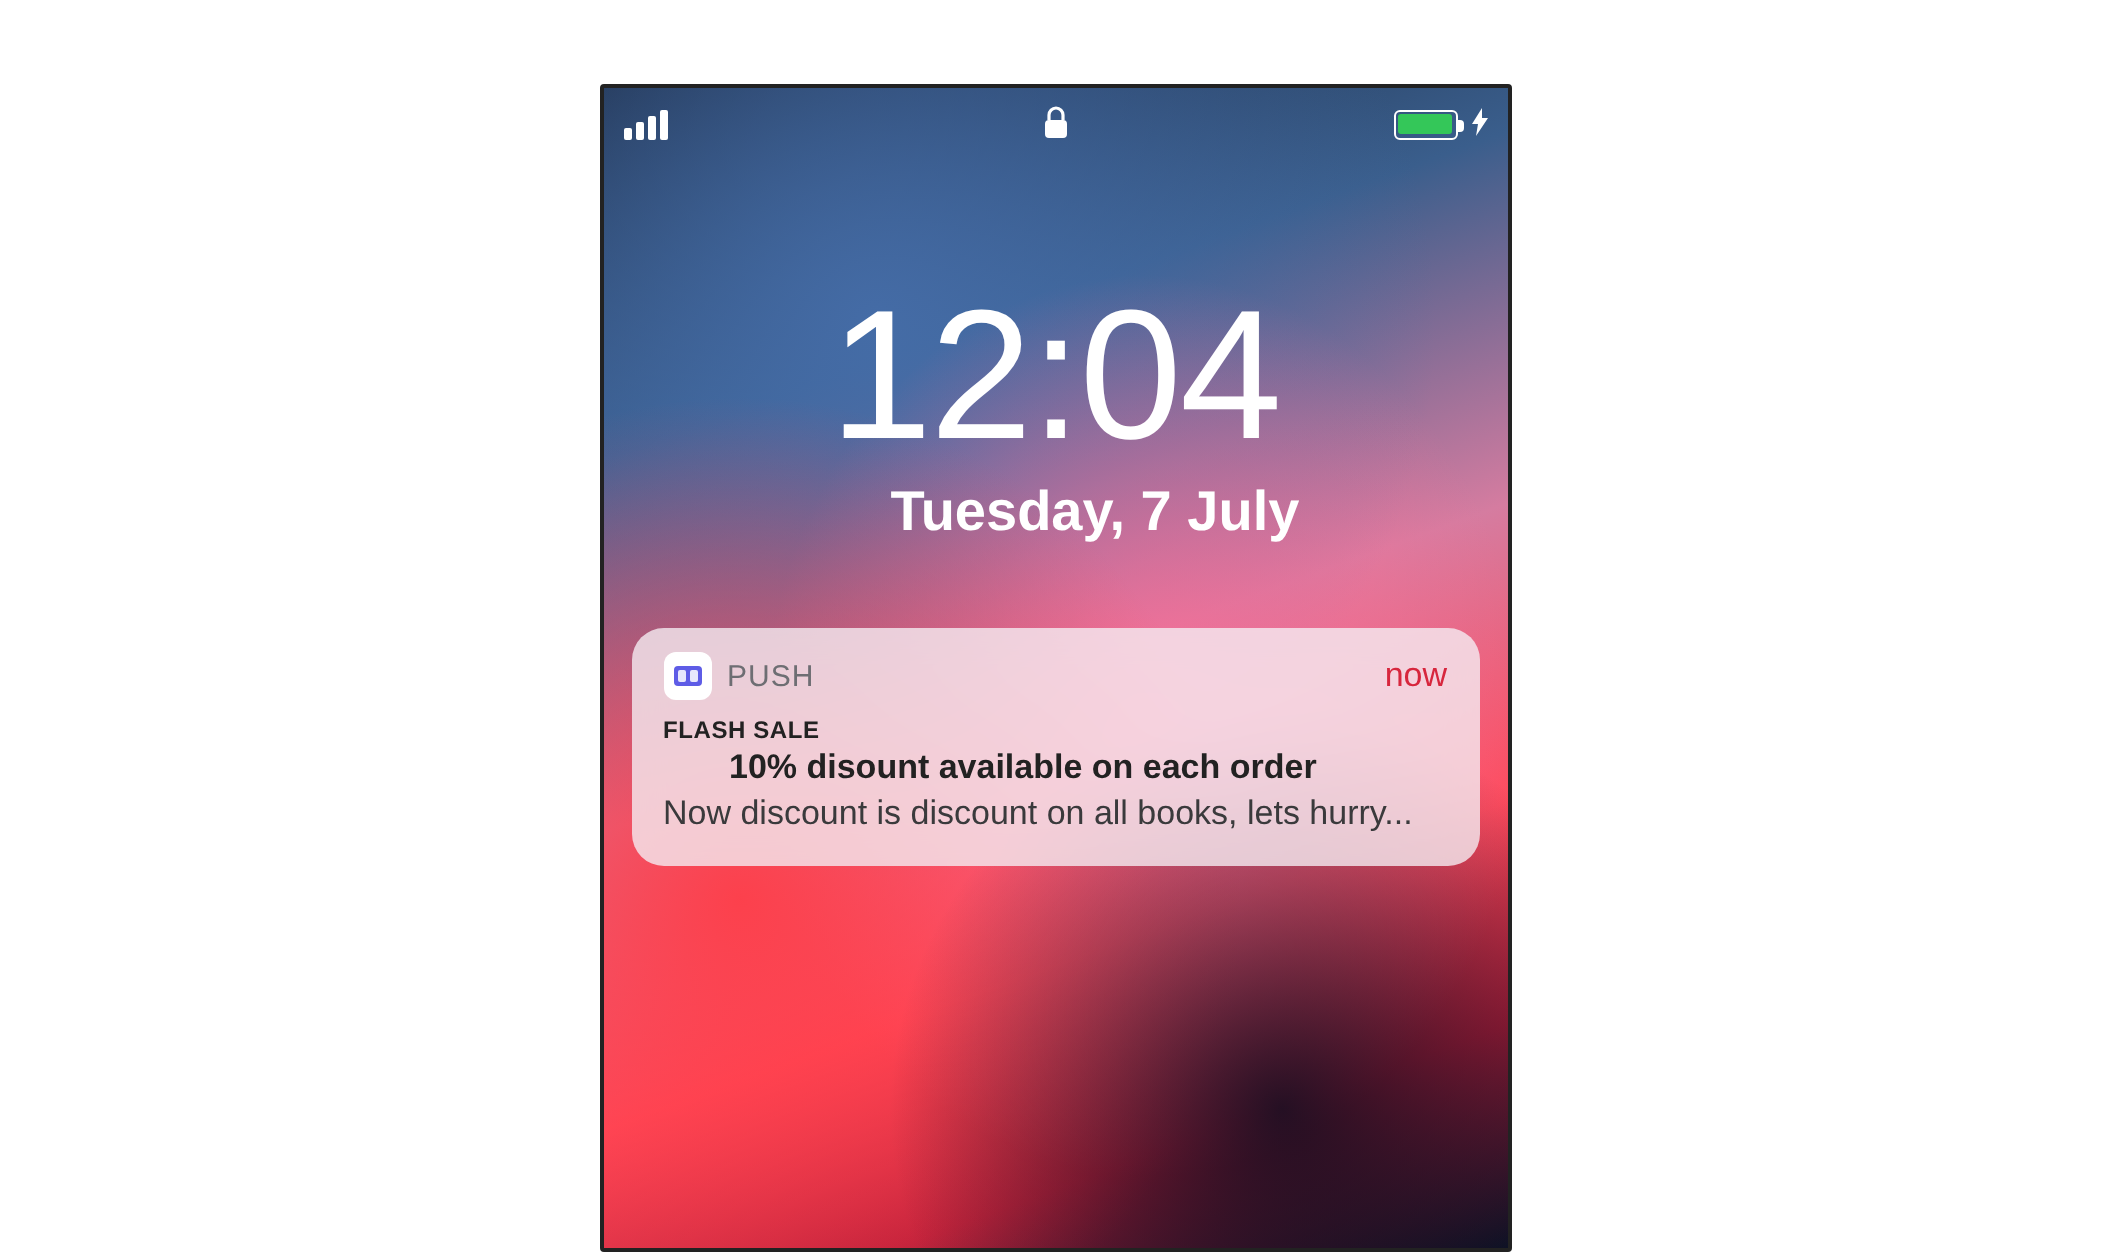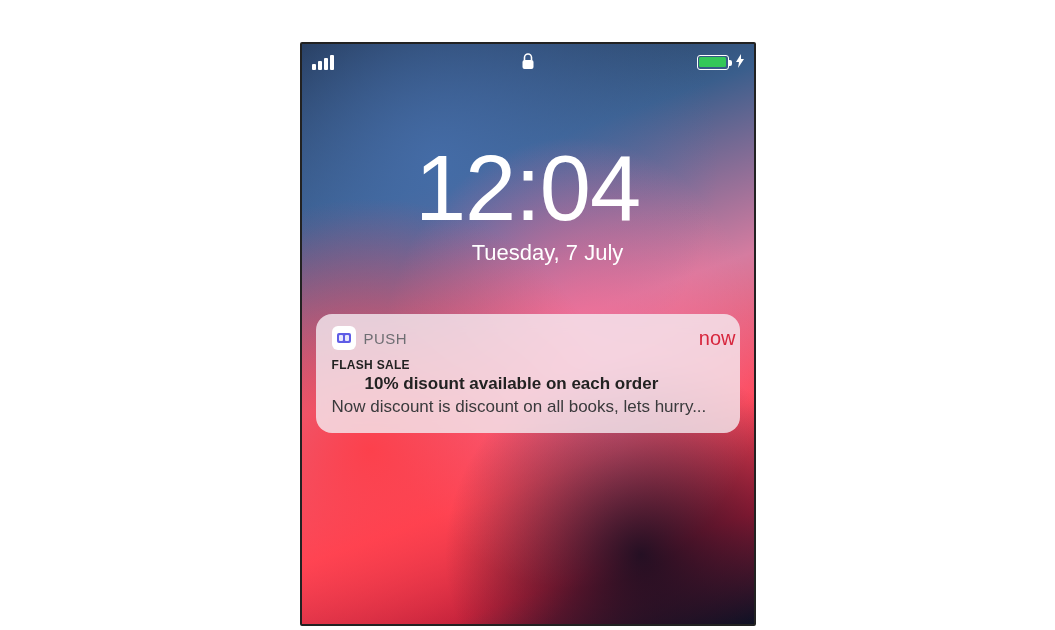--- a/index.html
+++ b/index.html
@@ -53,38 +53,38 @@
       background: #fff; border-radius: 0 2px 2px 0;
     }
     .battery-fill { background: #34c759; height: 100%; width: 100%; border-radius: 1.5px; }
     .bolt { margin-left: 3px; font-size: 13px; line-height: 1; }
     .clock-block {
       position: absolute;
       top: 98px; left: 0; right: 0;
       text-align: center; color: #fff;
     }
     .clock-text { font-size: 92px; font-weight: 200; letter-spacing: -1px; line-height: 1; }
-    .date-text { font-size: 22px; font-weight: 400; margin-top: 6px; margin-left: 40px; }
+    .date-text { font-size: 28px; font-weight: 700; margin-top: 6px; margin-left: 40px; }
     .notif {
       position: absolute;
       left: 14px; right: 14px; top: 270px;
       background: rgba(245,240,245,0.78);
       backdrop-filter: blur(8px);
       border-radius: 16px;
-      padding: 12px 4px 14px 16px;
+      padding: 12px 16px 14px 16px;
       color: #222;
     }
     .notif-head { display: flex; align-items: center; gap: 8px; margin-bottom: 8px; }
     .notif-icon {
       width: 24px; height: 24px; border-radius: 6px;
       background: #fff; display: flex; align-items: center; justify-content: center;
       font-size: 14px;
     }
     .notif-app { color: #6e6e73; font-size: 15px; letter-spacing: 0.5px; }
-    .notif-time { margin-left: auto; color: #d7263d; font-size: 20px; }
+    .notif-time { margin-left: auto; color: #d7263d; font-size: 17px; }
     .notif-title { font-size: 12px; font-weight: 700; letter-spacing: 0.3px; }
     .notif-sub { font-size: 17px; font-weight: 700; margin-top: 2px; margin-left: 33px; }
     .notif-body { font-size: 17px; font-weight: 400; color: #3a3a3c; margin-top: 2px; line-height: 1.35; }
   </style>
 </head>
 <body>
 
 <div class="phone">
 
   <div class="status-bar">

